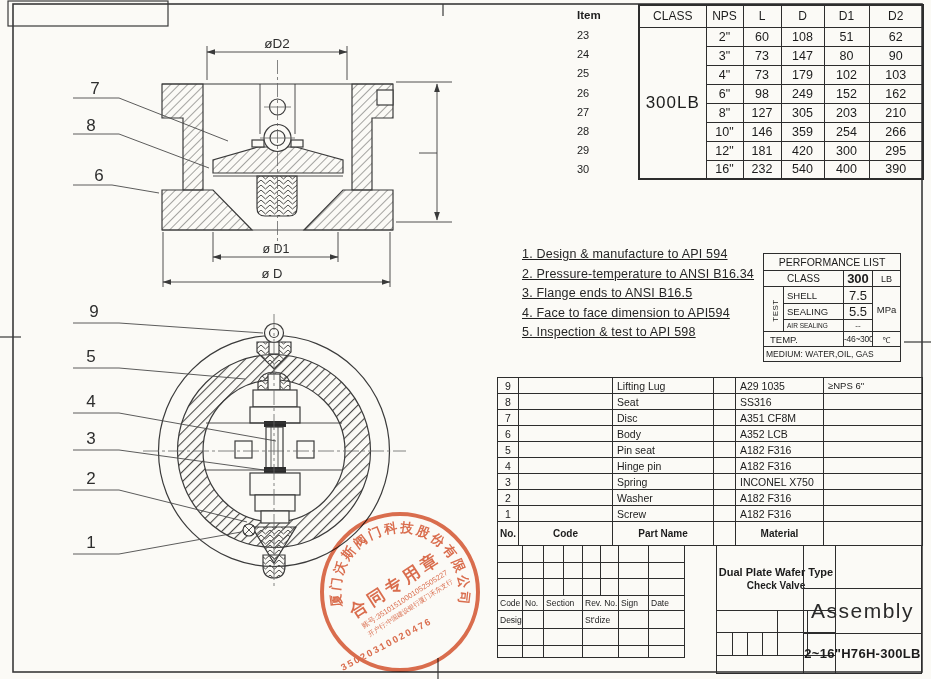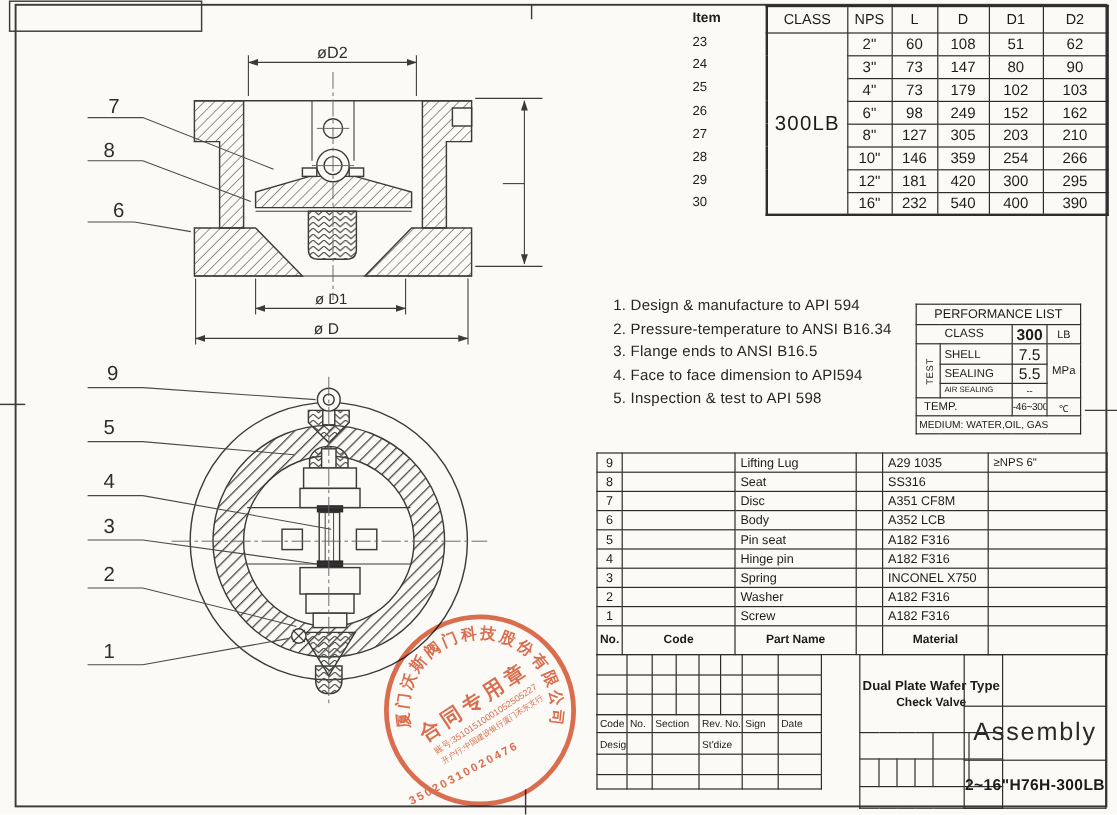--- a/index.html
+++ b/index.html
@@ -23,21 +23,21 @@
 
   
   .approved { position:absolute; left:456px; top:25px; width:102px; height:37px;
       border:3.5px solid #2f2f2f; display:flex; align-items:center; justify-content:center; }
   .approved .inner { border:1.4px solid #2f2f2f; padding:1px 5px; font-size:14px; font-weight:bold;
       letter-spacing:0.5px; color:#262626; }
 
   
   .techTitle { position:absolute; left:508px; top:207px; font-size:18px; letter-spacing:2px;
       color:#3d3d3d; }
-  .techList { position:absolute; left:511px; top:245px; }
+  .techList { position:absolute; left:522px; top:245px;text-decoration:underline; }
   .techList div { font-size:12.5px; line-height:19.5px; color:#262626; letter-spacing:0.2px; }
 
   
   #perfTable { left:763px; top:253px; width:137px; border:1.6px solid #2d2d2d; }
   #perfTable td { font-size:9.5px; }
   .vt { display:inline-block; transform:rotate(-90deg); font-size:8px; letter-spacing:0.5px; }
 
   
   #partsTable { left:497px; top:377px; width:425px; border:1.8px solid #2d2d2d; }
   #partsTable td { height:16px; font-size:10.5px; }

